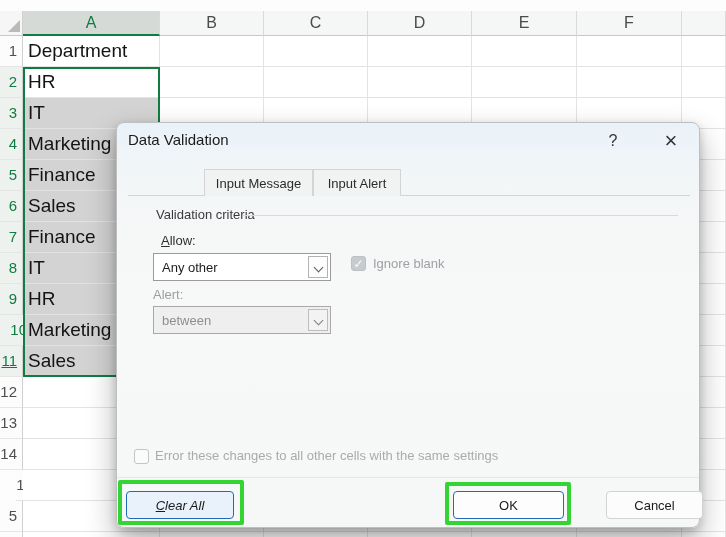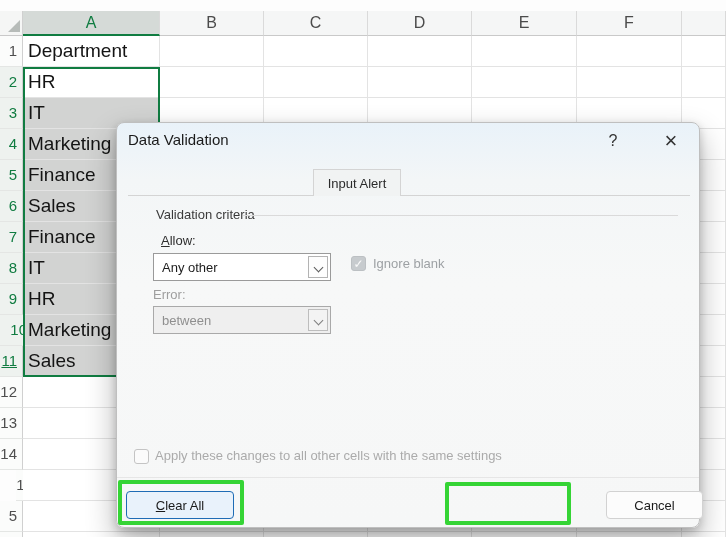--- a/index.html
+++ b/index.html
@@ -64,21 +64,21 @@
   .checkbox.checked-dis { background:#c7cbce; border:1px solid #bcc0c3; color:#fafafa;
                           font-size:12px; line-height:14px; text-align:center; }
   .checkbox.unchecked-dis { background:#fbfbfb; border:1px solid #c4c4c4; }
   .cblabel { font-size:13px; color:#9da1a4; }
   .cblabel.lighter { color:#ababab; }
 
   .footline { left:0; top:354px; width:582px; height:1px; background:#e6e6e6; }
 
   .btn { height:28px; border-radius:4px; font-size:13px; color:#1a1a1a;
          display:flex; align-items:center; justify-content:center; cursor:default; }
-  .btn.accent { border:1px solid #1f6cb5; background:#e9f2fb; }
+  .btn.accent { border:1px solid #1f6cb5; background:#e9f2fb;font-style:italic; }
   .btn.okstyle { border:1px solid #1f6cb5; background:#fdfdfd; }
   .btn.plain { border:1px solid #d2d2d2; background:#fcfcfc; }
 
   .hl-rect { position:absolute; border:4px solid #35d435; border-radius:2px; pointer-events:none; z-index:5; }
 </style>
 </head>
 <body>
 
 <div id="screen">
 
@@ -231,56 +231,60 @@
       <div class="cell" style="left:682px;top:532px;width:44px;height:31px;line-height:29px;"></div>
       <div id="sel-border" style="left:23px;top:67px;width:137px;height:310px;"></div>
     </div>
 
   <div id="dialog">
     <div class="abs dlg-title">Data Validation</div>
     <div class="abs titlebtn helpbtn">?</div>
     <div class="abs titlebtn closebtn">×</div>
 
     <div class="abs tabstrip">
+      <div class="tab" style="left:76px; width:109px;">
+        <span>Input Message</span>
+      </div>
       <div class="tab" style="left:185px; width:88px;">
         <span>Input Alert</span>
       </div>
     </div>
 
     <div class="abs grouplabel" style="left:39px; top:84px;">Validation criteria</div>
     <div class="abs groupline" style="left:126px; top:92px; width:435px;"></div>
 
     <div class="abs fieldlabel" style="left:44px; top:110px;"><span class="mn">A</span><span>llow:</span></div>
 
     <div class="abs combo" style="left:36px; top:130px; width:178px; height:28px;">
       <span>Any other</span>
       <span class="dd">
           <span class="chev"></span>
         </span>
     </div>
 
     <div class="abs checkbox checked-dis" style="left:234px; top:133px;">✓</div>
     <div class="abs cblabel" style="left:256px; top:133px;">Ignore blank</div>
 
-    <div class="abs fieldlabel dis" style="left:36px; top:164px;">Error:</div>
+    <div class="abs fieldlabel dis" style="left:36px; top:164px;">Alert:</div>
 
     <div class="abs combo dis" style="left:36px; top:183px; width:178px; height:28px;">
       <span>between</span>
       <span class="dd">
           <span class="chev"></span>
         </span>
     </div>
 
     <div class="abs checkbox unchecked-dis" style="left:17px; top:326px;"></div>
-    <div class="abs cblabel lighter" style="left:38px; top:325px; width:480px;">Apply these changes to all other cells with the same settings</div>
+    <div class="abs cblabel lighter" style="left:38px; top:325px; width:480px;">Error these changes to all other cells with the same settings</div>
 
     <div class="abs footline"></div>
 
     <div class="abs btn accent" style="left:9px; top:368px; width:108px;">
         <span><span class="mn">C</span><span>lear All</span></span>
       </div>
+    <div class="abs btn okstyle" style="left:336px; top:368px; width:111px;">OK</div>
     <div class="abs btn plain" style="left:489px; top:368px; width:97px;">Cancel</div>
 
     <div class="hl-rect" style="left:1px; top:357px; width:126px; height:45px;"></div>
     <div class="hl-rect" style="left:328px; top:359px; width:126px; height:43px;"></div>
   </div>
 
 </div>
 
 </body></html>

